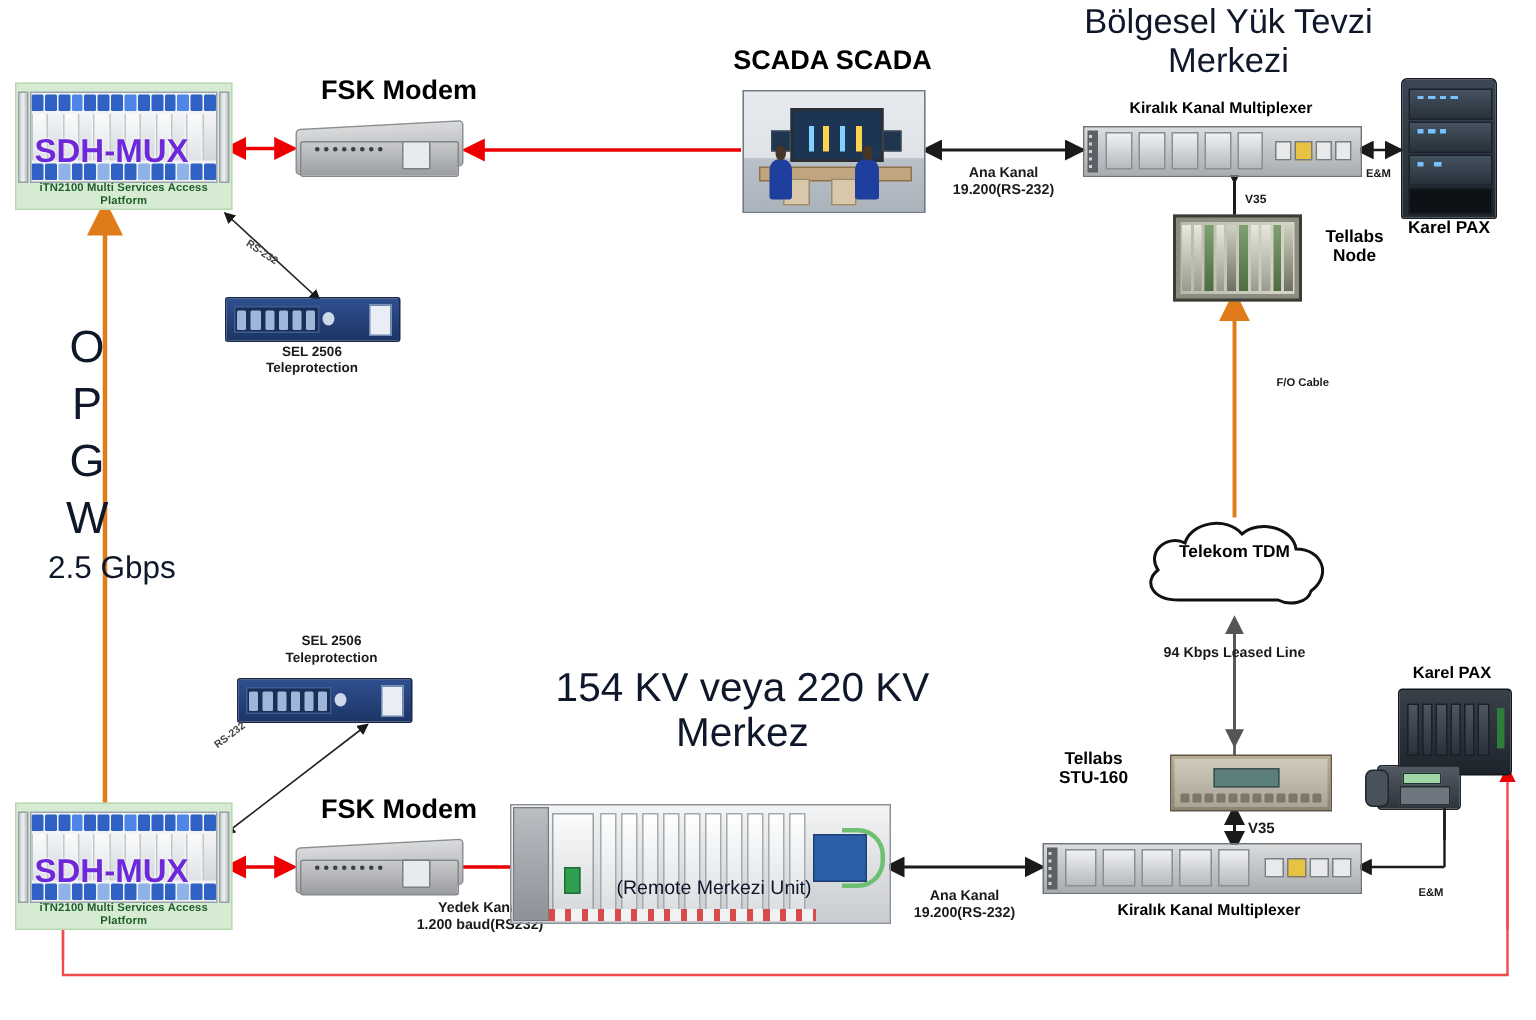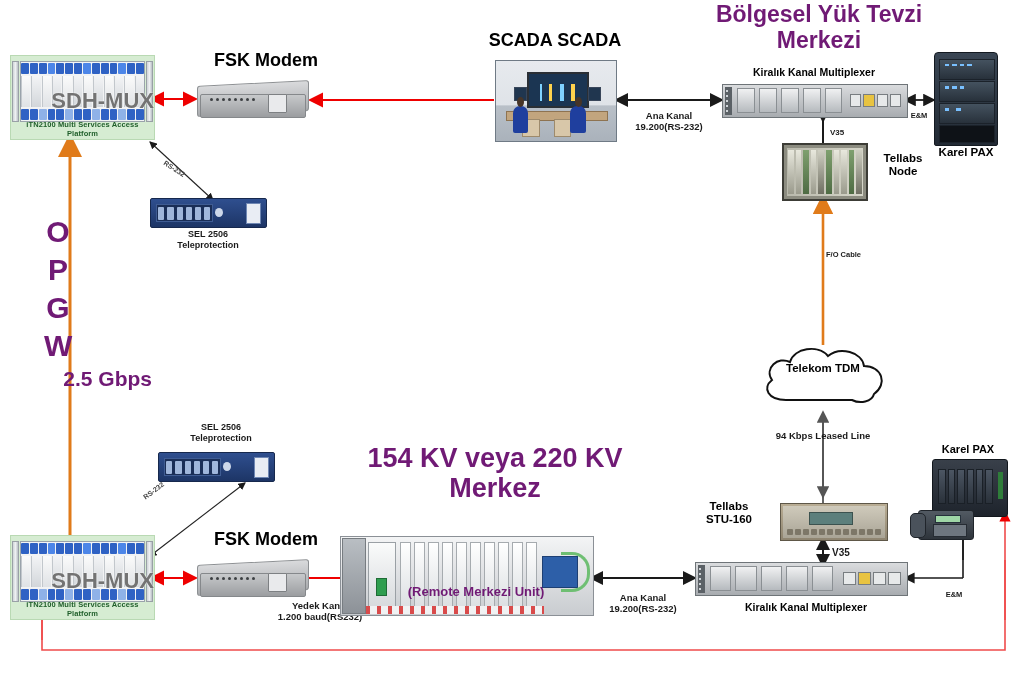--- a/index.html
+++ b/index.html
@@ -1,38 +1,38 @@
 <!DOCTYPE html>
 <html><head>
 <meta charset="utf-8">
 <style>
   html,body{margin:0;padding:0;background:#ffffff;}
   body{width:1024px;height:680px;font-family:"Liberation Sans",sans-serif;overflow:hidden;}
   #stage{position:relative;width:1024px;height:680px;background:#fff;}
   .abs{position:absolute;}
   .lbl{position:absolute;color:#000;font-weight:bold;text-align:center;line-height:1.15;white-space:pre-line;}
-  .redlbl{position:absolute;color:#701a75;font-weight:bold;text-align:center;line-height:1.12;white-space:pre-line;}
+  .redlbl{position:absolute;color:#0f172a;font-weight:normal;text-align:center;line-height:1.12;white-space:pre-line;}
   .tiny{position:absolute;color:#1a1a1a;font-weight:bold;text-align:center;line-height:1.2;white-space:pre-line;}
   svg.layer{position:absolute;left:0;top:0;width:1024px;height:680px;pointer-events:none;}
 
   
   .mux{position:absolute;background:#d6ecd2;border:1px solid #b9d9b3;box-sizing:border-box;}
   .mux .body{position:absolute;left:6%;right:6%;top:5px;bottom:17px;background:#f2f3f4;border:1px solid #9aa3ab;box-sizing:border-box;overflow:hidden;}
   .mux .rail{position:absolute;top:5px;bottom:17px;width:5%;background:linear-gradient(90deg,#cfd4d8,#eef0f2,#b9bfc5);border:1px solid #99a0a6;box-sizing:border-box;}
   .mux .rail.l{left:1px;} .mux .rail.r{right:1px;}
   .mux .topstrip,.mux .botstrip{position:absolute;left:0;right:0;height:13px;display:flex;}
   .mux .topstrip{top:0;} .mux .botstrip{bottom:0;}
   .mux .topstrip i,.mux .botstrip i{flex:1;margin:1px .5px;background:#2f62c4;border-radius:1px;}
   .mux .topstrip i:nth-child(4n){background:#4d86e8;}
   .mux .botstrip i:nth-child(3n){background:#8fb2e8;}
   .mux .cards{position:absolute;left:0;right:0;top:14px;bottom:14px;display:flex;}
   .mux .cards span{flex:1;margin:0 .5px;background:linear-gradient(180deg,#fbfbfb,#dfe2e5);border-left:1px solid #c2c7cc;}
   .mux .cards span:nth-child(2n){background:linear-gradient(180deg,#f3f4f6,#d2d6da);}
   .mux .cap{position:absolute;left:0;right:0;bottom:1px;text-align:center;font-size:7.5px;font-weight:bold;color:#1f5e2a;letter-spacing:.1px;}
-  .mux .tag{position:absolute;left:0;right:0;top:38%;text-align:right;color:#737373;font-weight:bold;font-size:22px;text-shadow:0 0 2px #fff;}
+  .mux .tag{position:absolute;left:12px;right:0;top:38%;text-align:left;color:#6d28d9;font-weight:bold;font-size:22px;text-shadow:0 0 2px #fff;}
 
   
   .fsk{position:absolute;}
   .fsk .shell{position:absolute;left:0;top:8px;width:100%;height:60%;background:linear-gradient(180deg,#d9dadc,#a9abae);border:1px solid #8d9093;border-radius:3px;transform:skewY(-3deg);}
   .fsk .face{position:absolute;left:3%;top:40%;width:94%;height:46%;background:linear-gradient(180deg,#c7c9cb,#9b9da0);border:1px solid #85888b;border-radius:2px;}
   .fsk .leds{position:absolute;left:12%;top:48%;display:flex;gap:3px;align-items:center;}
   .fsk .leds b{width:3px;height:3px;border-radius:50%;background:#3c3f42;display:block;}
   .fsk .rj{position:absolute;right:18%;top:40%;width:16%;height:34%;background:#e9eaec;border:1px solid #7d8083;border-radius:1px;}
 
   
@@ -252,21 +252,21 @@
     <div class="rt"></div>
   </div>
   <div class="tiny" style="left:152px;top:229px;width:112px;font-size:9px;">SEL 2506
 Teleprotection</div>
   <div class="tiny" style="left:150px;top:165px;width:48px;font-size:7px;color:#444;transform:rotate(33deg);">RS-232</div>
 
   <div class="redlbl" style="left:44px;top:215px;width:28px;font-size:30px;">O</div>
   <div class="redlbl" style="left:44px;top:253px;width:28px;font-size:30px;">P</div>
   <div class="redlbl" style="left:44px;top:291px;width:28px;font-size:30px;">G</div>
   <div class="redlbl" style="left:44px;top:329px;width:28px;font-size:30px;">W</div>
-  <div class="redlbl" style="left:32px;top:367px;width:120px;font-size:21px;text-align:right;">2.5 Gbps</div>
+  <div class="redlbl" style="left:32px;top:367px;width:120px;font-size:21px;text-align:left;">2.5 Gbps</div>
 
   <div class="scada" style="left:495px;top:60px;width:120px;height:80px;">
     <div class="wall"></div>
     <div class="screen">
       <div class="g"></div>
     </div>
     <div class="sm" style="left:15%;"></div>
     <div class="sm" style="left:77%;"></div>
     <div class="desk"></div>
     <div class="ped" style="left:22%;"></div>
@@ -333,21 +333,21 @@
     </div>
     <div class="shelf" style="top:54%;">
       <i style="left:8%"></i>
         <i style="left:30%"></i>
     </div>
     <div class="blank" style="top:78%;height:18%;"></div>
   </div>
   <div class="lbl" style="left:925px;top:146px;width:82px;font-size:11.5px;">Karel PAX</div>
   <div class="tiny" style="left:903px;top:111px;width:32px;font-size:7.5px;">E&amp;M</div>
 
-  <div class="tiny" style="left:826px;top:250px;width:60px;font-size:7.5px;text-align:left;">F/O Cable</div>
+  <div class="tiny" style="left:826px;top:250px;width:60px;font-size:7.5px;text-align:right;">F/O Cable</div>
 
   <svg class="abs" style="left:748px;top:340px;width:150px;height:76px;" viewBox="0 0 150 76">
     <path d="M38,60 C20,60 14,48 24,40 C16,28 30,16 42,22 C46,8 70,4 80,16
              C92,6 114,12 116,26 C134,26 140,44 126,54 C124,62 112,64 104,60 Z" fill="#ffffff" stroke="#111" stroke-width="2"></path>
   </svg>
   <div class="lbl" style="left:760px;top:362px;width:126px;font-size:11.5px;">Telekom TDM</div>
   <div class="tiny" style="left:762px;top:430px;width:122px;font-size:9.5px;">94 Kbps Leased Line</div>
 
   <div class="lbl" style="left:690px;top:500px;width:78px;font-size:11.5px;">Tellabs
 STU-160</div>

